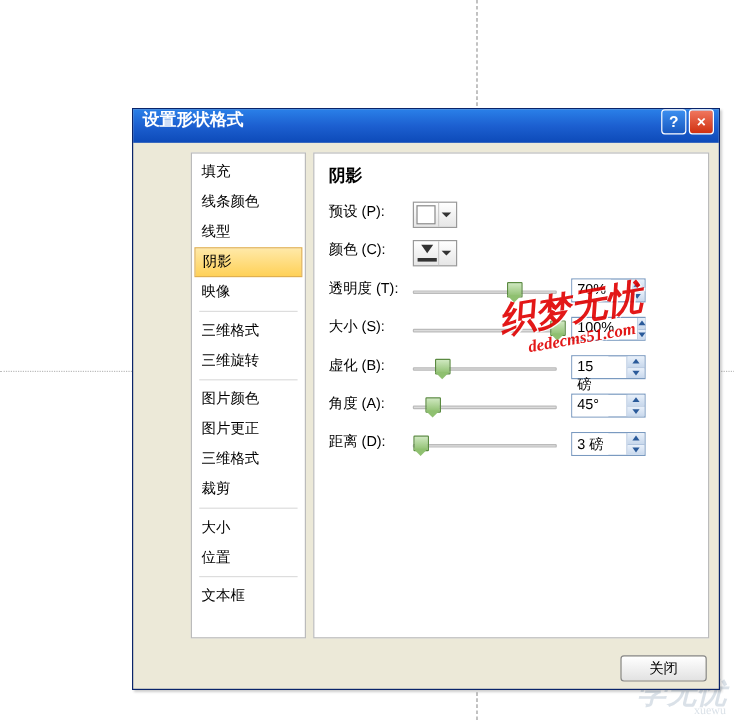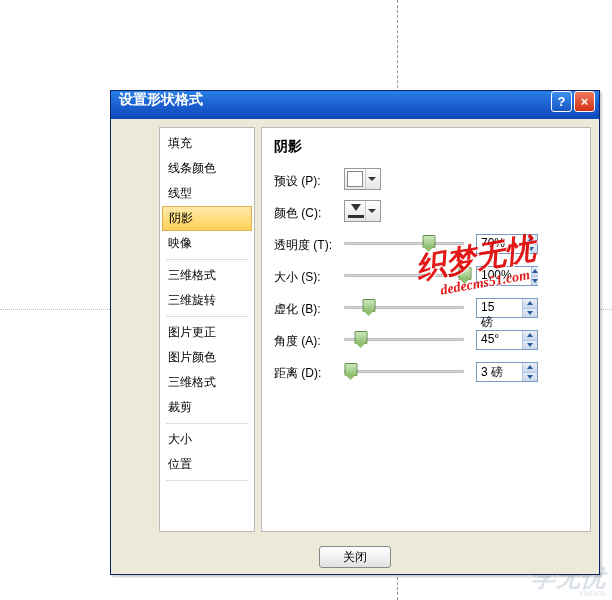--- a/index.html
+++ b/index.html
@@ -101,21 +101,21 @@
   padding: 10px 12px;
   position: relative;
 }
 .panel-title {
   font-size: 14px;
   font-weight: bold;
   margin-bottom: 12px;
 }
 .row {
   display: flex;
-  align-items: flex-end;
+  align-items: flex-start;
   margin-bottom: 10px;
   height: 22px;
 }
 .row-label {
   width: 70px;
   color: #000;
 }
 .colon { margin-right: 6px; }
 .dropdown-btn {
   height: 22px;
@@ -237,21 +237,21 @@
 }
 .sp-down::after {
   content: ''; width: 0; height: 0;
   border-left: 3px solid transparent;
   border-right: 3px solid transparent;
   border-top: 4px solid #2a5a9a;
 }
 .dialog-footer {
   height: 34px;
   display: flex;
-  justify-content: center;
+  justify-content: flex-end;
   align-items: center;
   padding: 0 10px;
 }
 .btn {
   min-width: 72px;
   height: 22px;
   border: 1px solid #888;
   background: linear-gradient(to bottom,#fff,#e2e2e2);
   border-radius: 3px;
   cursor: pointer;
@@ -316,28 +316,29 @@
     <div class="sidebar" id="sidebar">
         <div class="sidebar-item">填充</div>
         <div class="sidebar-item">线条颜色</div>
         <div class="sidebar-item">线型</div>
         <div class="sidebar-item selected">阴影</div>
         <div class="sidebar-item">映像</div>
         <div class="sidebar-sep"></div>
         <div class="sidebar-item">三维格式</div>
         <div class="sidebar-item">三维旋转</div>
         <div class="sidebar-sep"></div>
+        <div class="sidebar-item">图片颜色</div>
         <div class="sidebar-item">图片更正</div>
-        <div class="sidebar-item">图片颜色</div>
         <div class="sidebar-item">三维格式</div>
         <div class="sidebar-item">裁剪</div>
         <div class="sidebar-sep"></div>
         <div class="sidebar-item">大小</div>
         <div class="sidebar-item">位置</div>
         <div class="sidebar-sep"></div>
+        <div class="sidebar-item">文本框</div>
       </div>
 
     <div class="main-panel">
       <div class="panel-title">阴影</div>
 
       <div class="row">
         <span class="row-label"><span>预设 (P)</span><span class="colon">:</span></span>
         <div class="dropdown-btn">
           <div class="dd-swatch"></div>
           <div class="dd-caret"></div>

